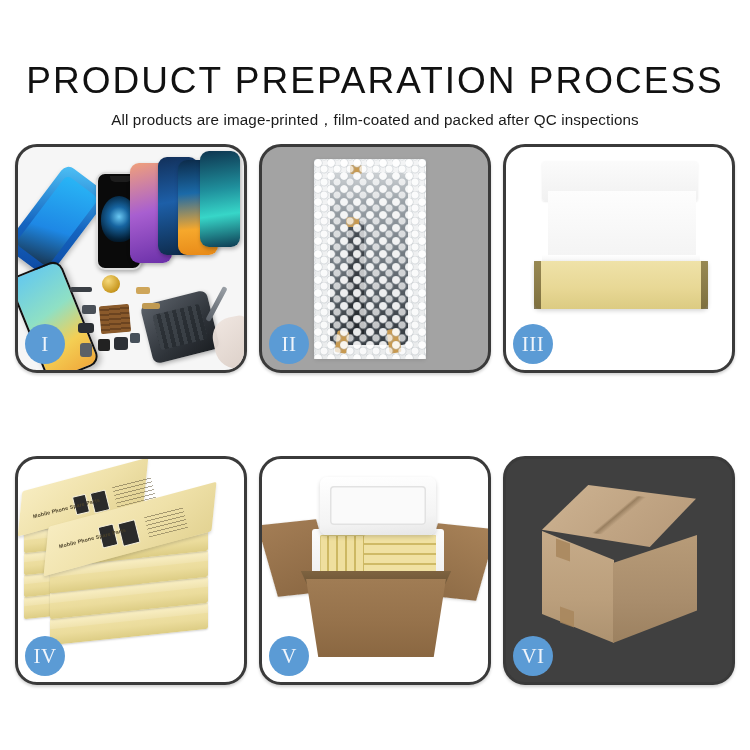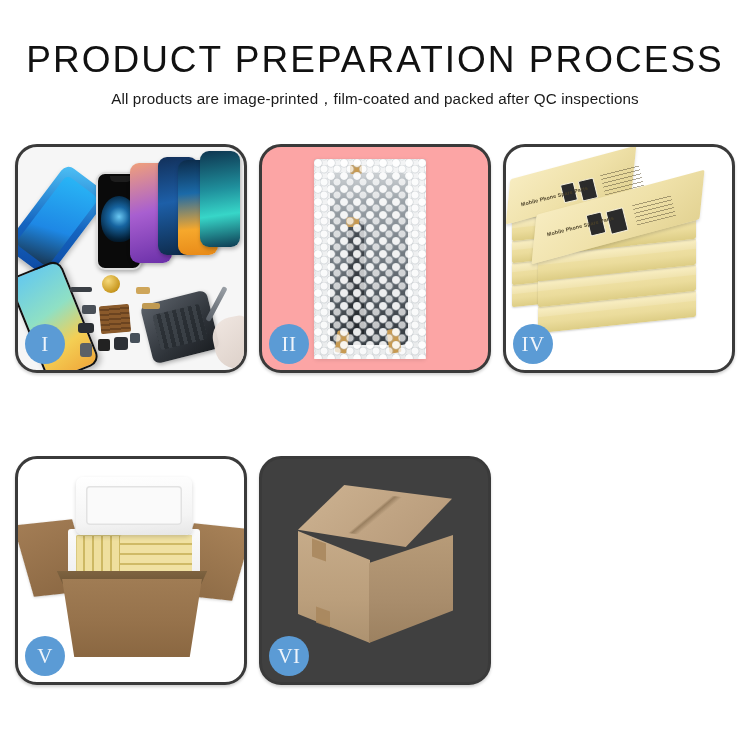--- a/index.html
+++ b/index.html
@@ -5,21 +5,21 @@
   * { box-sizing: border-box; margin: 0; padding: 0; }
   html, body {
     width: 750px; height: 750px;
     background: #ffffff;
     font-family: "Liberation Sans", sans-serif;
     overflow: hidden;
   }
   .page { position: relative; width: 750px; height: 750px; background: #fff; }
 
   
-  .header { text-align: center; padding-top: 38px; }
+  .header { text-align: center; padding-top: 59px; }
   .title {
     font-size: 37px;
     font-weight: 400;
     letter-spacing: 2.0px;
     color: #111111;
     line-height: 44px;
     white-space: nowrap;
   }
   .subtitle {
     margin-top: 7px;
@@ -162,21 +162,21 @@
     transform: rotate(28deg); border-radius:2px;
   }
   .hand {
     position:absolute; left:196px; top:170px; width:40px; height:52px;
     background: linear-gradient(150deg,#f0e6e0,#d9ccc4);
     border-radius: 20px 12px 18px 22px;
     transform: rotate(-12deg); opacity:.95;
   }
 
   
-  .p2 { background: #fca5a5; }
+  .p2 { background: #a3a3a3; }
   .bag {
     position:absolute; left:52px; top:12px; width:112px; height:200px;
     background: linear-gradient(180deg,#f3f4f5,#e9ebec);
     border-radius:4px;
     box-shadow: 0 1px 4px rgba(0,0,0,.12);
   }
   .bubbles {
     position:absolute; inset:0;
     background:
       radial-gradient(circle at 4px 4px, rgba(255,255,255,.95) 3.4px, rgba(190,196,200,.55) 4.2px, rgba(0,0,0,0) 5px) 0 0/13px 13px,
@@ -429,20 +429,30 @@
           <div class="tape t1"></div>
           <div class="tape t2"></div>
           <div class="tape t3"></div>
           <div class="tape t4"></div>
           <div class="bubbles"></div>
         </div>
       </div>
       <div class="badge">II</div>
     </div>
 
+    <div class="panel p3">
+      <div class="stage">
+        <div class="box3-lid"></div>
+        <div class="box3-back"></div>
+        <div class="box3-foam"></div>
+        <div class="box3-inner"></div>
+        <div class="box3-front"></div>
+      </div>
+      <div class="badge">III</div>
+    </div>
 
     <div class="panel p4">
       <div class="stage stackwrap">
         <div class="sbox bs5">
             <div class="edge-top"></div>
           </div>
         <div class="sbox bs4">
             <div class="edge-top"></div>
           </div>
         <div class="sbox bs3">

